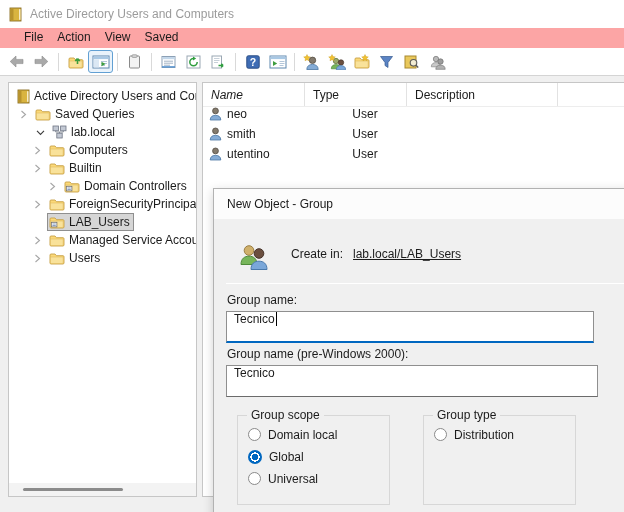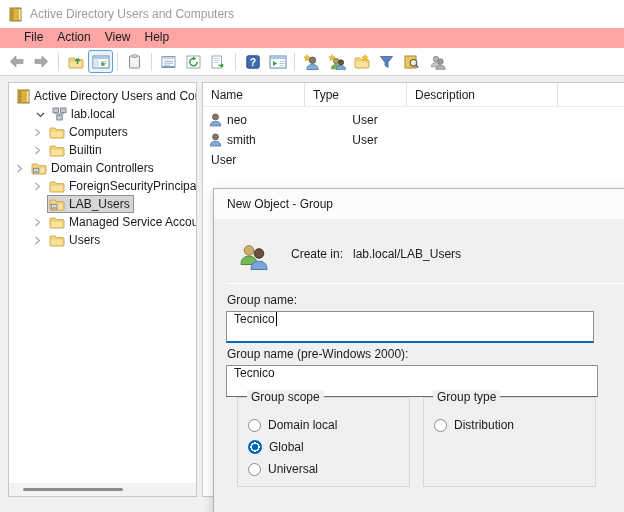--- a/index.html
+++ b/index.html
@@ -34,45 +34,45 @@
   .tree-row { height:18px; display:flex; align-items:center; white-space:nowrap; overflow:hidden; cursor:default; }
   .chev { width:17px; flex:0 0 auto; display:flex; align-items:center; justify-content:flex-start; padding-left:3px; }
   .lblwrap { display:flex; align-items:center; gap:4px; height:18px; padding:0 3px 0 1px; border:1px solid transparent; }
   .lblwrap.sel { background:#d6d6d6; border-color:#8f8f8f; }
   .hscroll { position:absolute; left:0; right:0; bottom:0; height:13px; background:#f3f3f3; }
   .hthumb { position:absolute; left:14px; top:5px; width:100px; height:3px; background:#8b8b8b; border-radius:2px; }
 
   .list-pane { position:absolute; left:202px; top:6px; width:423px; height:415px; background:#ffffff; border:1px solid #c6c6c6; overflow:hidden; }
   .list-header { display:flex; height:24px; border-bottom:1px solid #ededed; }
   .list-header .col { border-right:1px solid #e2e2e2; padding:5px 0 0 8px; }
-  .list-row { height:20px; display:flex; align-items:flex-end;gap:48px; }
+  .list-row { height:20px; display:flex; align-items:flex-start;gap:48px; }
   .cell-name { width:102px; padding-left:6px; display:flex; align-items:center; gap:5px; }
   .cell-type { width:102px; padding-left:8px; }
   .cell-desc { width:151px; padding-left:8px; }
 
   
   .dialog { position:absolute; left:213px; top:112px; width:450px; height:340px; background:#f0f0f0;
             border:1px solid #b2b2b2; box-shadow:0 3px 10px rgba(0,0,0,.18); z-index:5; }
   .dlg-title { height:30px; background:#fcfcfc; display:flex; align-items:center; padding-left:13px; }
   .dlg-body { position:absolute; left:0; right:0; top:30px; bottom:0; }
   .create-icon { position:absolute; left:24px; top:24px; }
   .create-label { position:absolute; left:77px; top:28px; }
-  .create-value { position:absolute; left:139px; top:28px; }
+  .create-value { position:absolute; left:139px; top:28px;text-decoration:underline; }
   .dlg-sep { position:absolute; left:12px; right:0; top:64px; height:1px; background:#a6a6a6; border-bottom:1px solid #ffffff; }
   .fld-label { position:absolute; left:13px; }
   .l1 { top:74px; } .l2 { top:128px; }
   .textbox { position:absolute; left:12px; height:32px; background:#ffffff; border:1px solid #8f8f8f;
              display:flex; align-items:flex-start; padding-left:7px; }
   .t1 { top:92px; width:368px; border-bottom:2px solid #0067c0; }
   .t2 { top:146px; width:372px; border-bottom-color:#6b6b6b; }
   .caret { width:1px; height:14px; background:#000; margin-left:1px; }
-  .groupbox { position:absolute; top:178px; width:173px; height:90px; border:1px solid #d7d7d7; }
+  .groupbox { position:absolute; top:196px; width:153px; height:90px; border:1px solid #d7d7d7; }
   .gb-scope { left:23px; } .gb-type { left:209px; }
   .legend { position:absolute; top:-8px; left:9px; background:#f0f0f0; padding:0 4px; }
-  .opt-row { display:flex; align-items:flex-end; gap:7px; height:22px; margin:0 0 0 10px; }
+  .opt-row { display:flex; align-items:flex-start; gap:7px; height:22px; margin:0 0 0 10px; }
   .opt-row:first-child { margin-top:12px; }
   .radio { width:13px; height:13px; border-radius:50%; background:#ffffff; border:1px solid #8a8a8a; flex:0 0 auto; }
   .radio.on { width:14px; height:14px; border:none;
     background:radial-gradient(circle, #0067c0 0 3.2px, #ffffff 3.2px 4.6px, #0067c0 4.6px 7px); }
 </style>
 </head>
 <body>
 
 <div class="window">
 
@@ -84,21 +84,21 @@
           <rect x="10" y="2.2" width="1.5" height="10.6" fill="#f7ecc8"></rect>
         </svg>
       </span>
     <span class="title-text">Active Directory Users and Computers</span>
   </div>
 
   <div class="menubar">
     <span class="menu-item">File</span>
     <span class="menu-item">Action</span>
     <span class="menu-item">View</span>
-    <span class="menu-item">Help</span>
+    <span class="menu-item">Saved</span>
   </div>
 
   <div class="toolbar" id="toolbar">
       <div class="tb-btn">
         <span class="icon">
           <svg width="17" height="15" viewBox="0 0 17 15">
             <path d="M8 2 2.2 7.5 8 13V9.6h7V5.4H8z" fill="#a9a9a9" stroke="#8c8c8c" stroke-width=".6"></path>
           </svg>
         </span>
       </div>
@@ -264,20 +264,36 @@
               <span class="icon">
                 <svg width="13" height="15" viewBox="0 0 13 15">
                   <rect x="1" y="1" width="11" height="13" fill="#d9b440" stroke="#8a6e23" stroke-width=".9"></rect>
                   <rect x="1.5" y="1.5" width="3" height="12" fill="#b8932e"></rect>
                   <rect x="10" y="2.2" width="1.5" height="10.6" fill="#f7ecc8"></rect>
                 </svg>
               </span>
               <span>Active Directory Users and Computers</span>
             </span>
           </div>
+          <div class="tree-row" style="padding-left: 7px;">
+            <span class="chev">
+              <svg width="9" height="9" viewBox="0 0 9 9">
+                <path d="M2.5 1l4 3.5-4 3.5" fill="none" stroke="#a6a6a6" stroke-width="1.1"></path>
+              </svg>
+            </span>
+            <span class="lblwrap">
+              <span class="icon">
+                <svg width="16" height="13" viewBox="0 0 16 13">
+                  <path d="M1 3c0-.6.4-1 1-1h4l1.5 1.7H14c.6 0 1 .4 1 1V11c0 .6-.4 1-1 1H2c-.6 0-1-.4-1-1z" fill="#fbd978" stroke="#c7a047" stroke-width=".9"></path>
+                  <path d="M1.4 5h12.8v5.6c0 .5-.4.9-.9.9H2.3c-.5 0-.9-.4-.9-.9z" fill="#f9e29a" stroke="#d8b255" stroke-width=".5"></path>
+                </svg>
+              </span>
+              <span>Saved Queries</span>
+            </span>
+          </div>
           <div class="tree-row" style="padding-left: 24px;">
             <span class="chev">
               <svg width="9" height="9" viewBox="0 0 9 9">
                 <path d="M1 2.8l3.5 3.7L8 2.8" fill="none" stroke="#3c3c3c" stroke-width="1.1"></path>
               </svg>
             </span>
             <span class="lblwrap">
               <span class="icon">
                 <svg width="15" height="14" viewBox="0 0 15 14">
                   <g fill="#c3c9d4" stroke="#6f7684" stroke-width=".8">
@@ -316,21 +332,21 @@
             <span class="lblwrap">
               <span class="icon">
                 <svg width="16" height="13" viewBox="0 0 16 13">
                   <path d="M1 3c0-.6.4-1 1-1h4l1.5 1.7H14c.6 0 1 .4 1 1V11c0 .6-.4 1-1 1H2c-.6 0-1-.4-1-1z" fill="#fbd978" stroke="#c7a047" stroke-width=".9"></path>
                   <path d="M1.4 5h12.8v5.6c0 .5-.4.9-.9.9H2.3c-.5 0-.9-.4-.9-.9z" fill="#f9e29a" stroke="#d8b255" stroke-width=".5"></path>
                 </svg>
               </span>
               <span>Builtin</span>
             </span>
           </div>
-          <div class="tree-row" style="padding-left: 3px;">
+          <div class="tree-row" style="padding-left: 36px;">
             <span class="chev">
               <svg width="9" height="9" viewBox="0 0 9 9">
                 <path d="M2.5 1l4 3.5-4 3.5" fill="none" stroke="#a6a6a6" stroke-width="1.1"></path>
               </svg>
             </span>
             <span class="lblwrap">
               <span class="icon">
                 <svg width="16" height="13" viewBox="0 0 16 13">
                   <path d="M1 3c0-.6.4-1 1-1h4l1.5 1.7H14c.6 0 1 .4 1 1V11c0 .6-.4 1-1 1H2c-.6 0-1-.4-1-1z" fill="#fbd978" stroke="#c7a047" stroke-width=".9"></path>
                   <path d="M1.4 5h12.8v5.6c0 .5-.4.9-.9.9H2.3c-.5 0-.9-.4-.9-.9z" fill="#f9e29a" stroke="#d8b255" stroke-width=".5"></path>
@@ -404,21 +420,21 @@
             </span>
           </div>
         </div>
       <div class="hscroll">
         <div class="hthumb"></div>
       </div>
     </div>
 
     <div class="list-pane">
       <div class="list-header" id="list-header">
-          <div class="col" style="width: 102px;">Name</div>
+          <div class="col" style="width: 102px; font-style: italic;">Name</div>
           <div class="col" style="width: 102px;">Type</div>
           <div class="col" style="width: 151px;">Description</div>
         </div>
       <div id="list-rows">
           <div class="list-row">
             <span class="cell-name">
               <span class="icon">
                 <svg width="13" height="14" viewBox="0 0 13 14">
                   <circle cx="6.5" cy="3.9" r="2.9" fill="#837a6d" stroke="#544d42" stroke-width=".8"></circle>
                   <path d="M1.2 13c0-3.3 2.4-4.7 5.3-4.7s5.3 1.4 5.3 4.7z" fill="#85acd6" stroke="#4c77a3" stroke-width=".8"></path>
@@ -436,20 +452,29 @@
                   <circle cx="6.5" cy="3.9" r="2.9" fill="#837a6d" stroke="#544d42" stroke-width=".8"></circle>
                   <path d="M1.2 13c0-3.3 2.4-4.7 5.3-4.7s5.3 1.4 5.3 4.7z" fill="#85acd6" stroke="#4c77a3" stroke-width=".8"></path>
                 </svg>
               </span>
               <span>smith</span>
             </span>
             <span class="cell-type">User</span>
             <span class="cell-desc"></span>
           </div>
           <div class="list-row">
+            <span class="cell-name">
+              <span class="icon">
+                <svg width="13" height="14" viewBox="0 0 13 14">
+                  <circle cx="6.5" cy="3.9" r="2.9" fill="#837a6d" stroke="#544d42" stroke-width=".8"></circle>
+                  <path d="M1.2 13c0-3.3 2.4-4.7 5.3-4.7s5.3 1.4 5.3 4.7z" fill="#85acd6" stroke="#4c77a3" stroke-width=".8"></path>
+                </svg>
+              </span>
+              <span>utentino</span>
+            </span>
             <span class="cell-type">User</span>
             <span class="cell-desc"></span>
           </div>
         </div>
     </div>
 
     <div class="dialog">
       <div class="dlg-title">
         <span>New Object - Group</span>
       </div>

